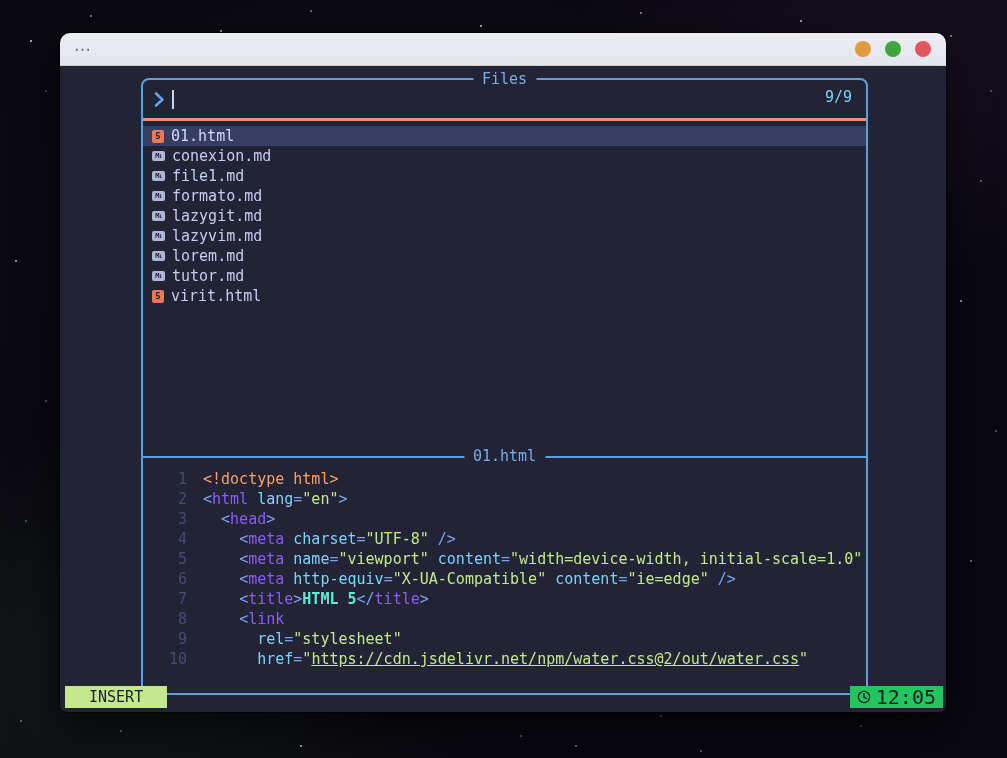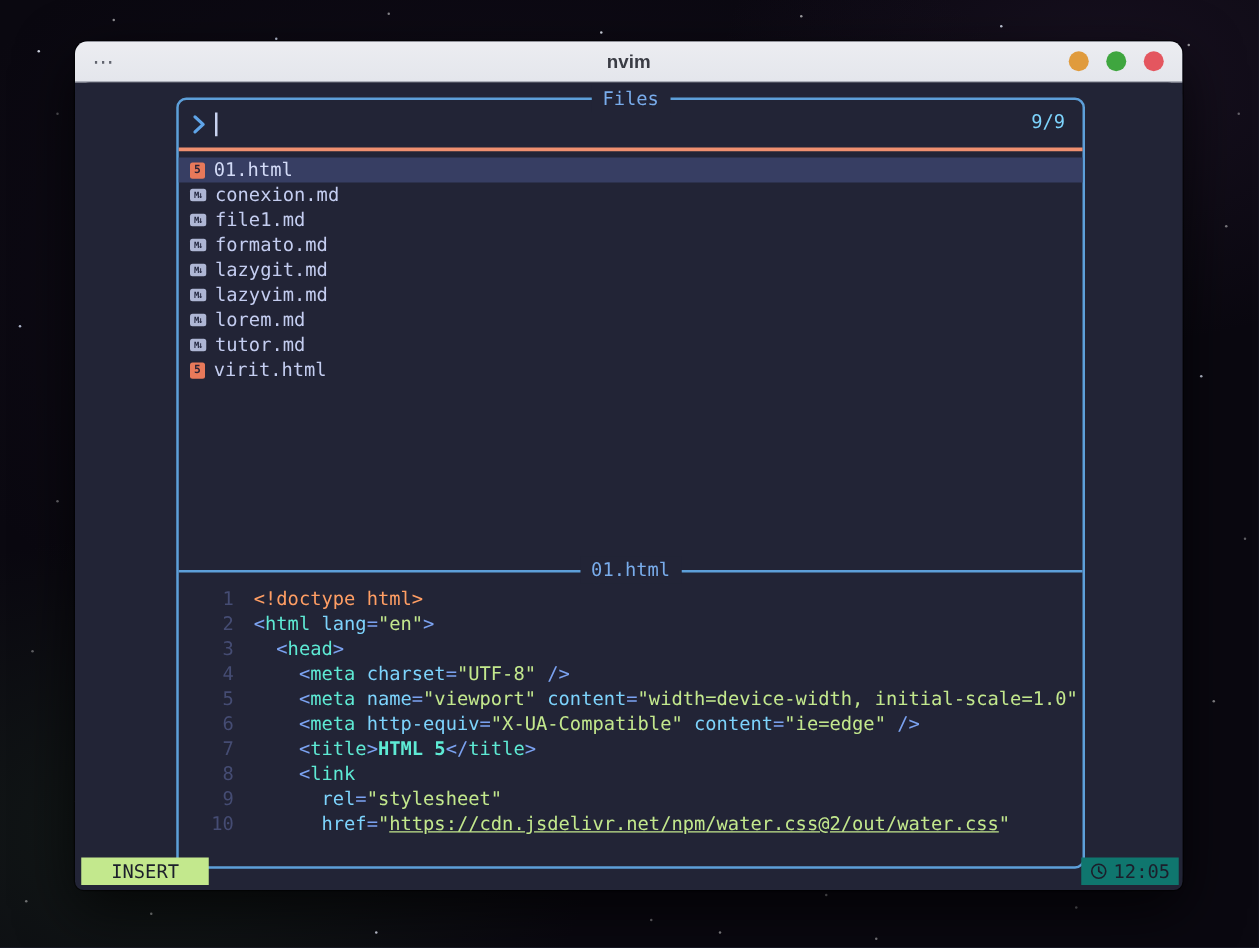--- a/index.html
+++ b/index.html
@@ -49,39 +49,38 @@
   .file-row.selected{background:#373e63;color:#d3dbf7;}
   .icon-html{flex:none;width:12px;height:13px;background:#e8795a;border-radius:2px;color:#2c2336;font-size:9px;font-weight:bold;line-height:13px;text-align:center;}
   .icon-md{flex:none;width:13px;height:10px;background:#aeb6d4;border-radius:2px;color:#242840;font-size:7px;font-weight:bold;line-height:10px;text-align:center;letter-spacing:-1px;}
   .preview-divider{position:absolute;top:376px;left:0;right:0;height:2px;background:#5d9fd9;}
   .code{position:absolute;top:389px;left:0;right:2px;bottom:2px;overflow:hidden;}
   .code-line{display:flex;height:20px;line-height:20px;white-space:pre;}
   .lnum{flex:none;width:44px;text-align:right;padding-right:16px;color:#454c73;}
   .code-text{flex:1;overflow:hidden;}
   .tk-orange{color:#ff9e64}
   .tk-punct{color:#7ba2f0}
-  .tk-tag{color:#5eead4}
+  .tk-tag{color:#8b5cf6}
   .tk-attr{color:#7dd3fc}
   .tk-str{color:#c3e88d}
   .tk-url{color:#c3e88d;text-decoration:underline}
   .tk-titletext{color:#5eead4;font-weight:bold}
   .tk-plain{color:#c4cdf0}
   
   .mode-badge{position:absolute;left:5px;bottom:4px;height:22px;background:#c3e88d;color:#1c1e2b;padding:0 24px;line-height:22px;font-size:15px;}
-  .clock-badge{position:absolute;right:3px;bottom:4px;height:22px;background:#0f766e;color:#1c1e2b;padding:0 7px;font-size:15px;display:flex;align-items:center;gap:5px;}
+  .clock-badge{position:absolute;right:3px;bottom:4px;height:22px;background:#22c55e;color:#1c1e2b;padding:0 7px;font-size:20px;display:flex;align-items:center;gap:5px;}
 </style>
 </head>
 <body>
 
 <div class="stars"></div>
 
 <div class="window">
   <div class="titlebar">
     <span class="menu-dots">⋯</span>
-    <span class="tb-title">nvim</span>
     <span class="lights">
       <span class="light" style="background: rgb(224, 155, 61);"></span>
       <span class="light" style="background: rgb(63, 166, 63);"></span>
       <span class="light" style="background: rgb(228, 86, 95);"></span>
     </span>
   </div>
 
   <div class="term">
 
     <div class="picker">

